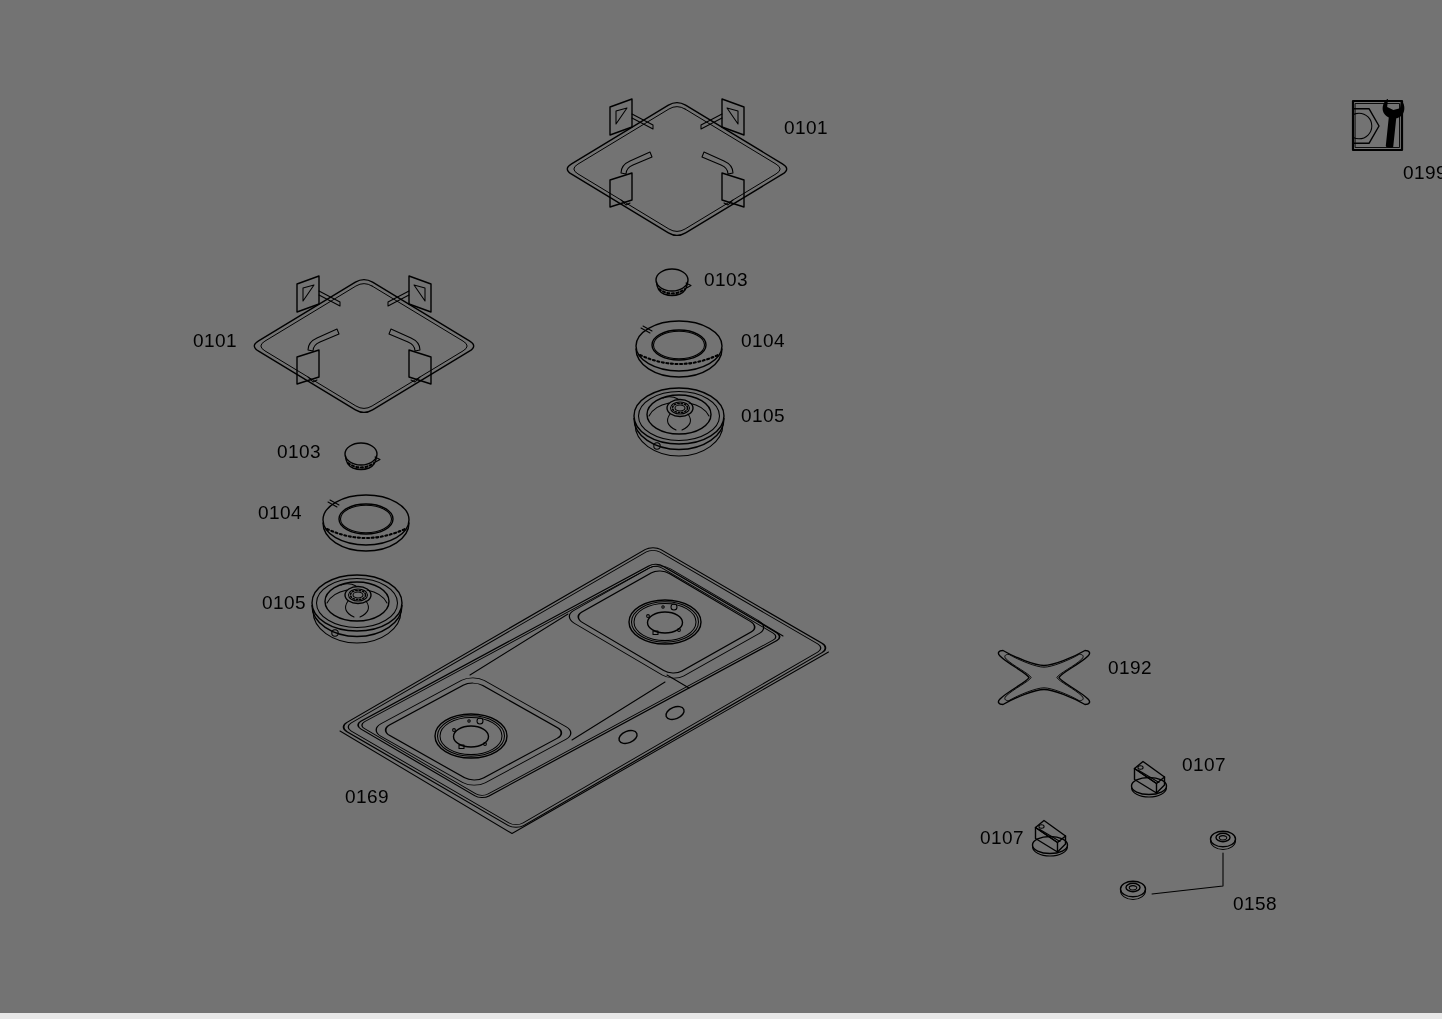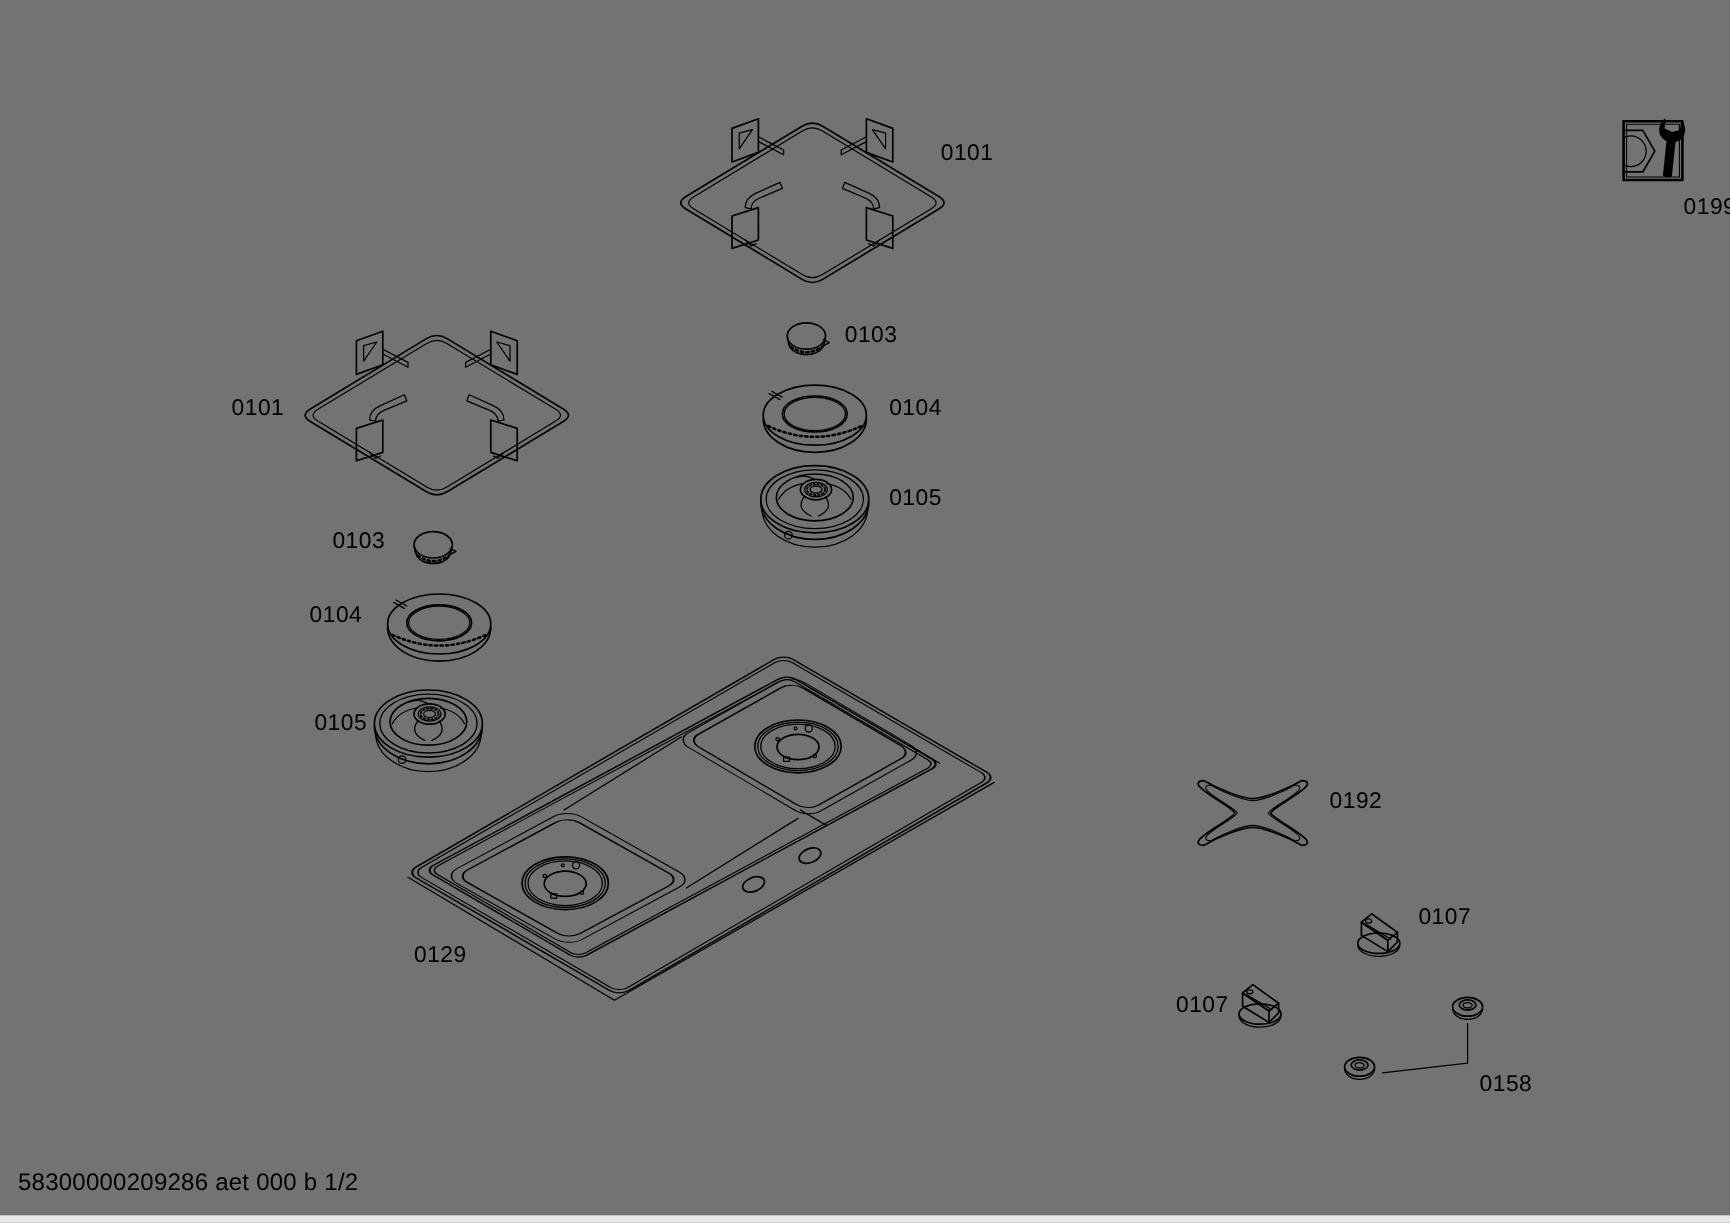--- a/index.html
+++ b/index.html
@@ -233,21 +233,20 @@
   </svg>
 
   <div class="part-label" style="left:784px;top:118px;">0101</div>
   <div class="part-label" style="left:193px;top:331px;">0101</div>
   <div class="part-label" style="left:704px;top:270px;">0103</div>
   <div class="part-label" style="left:741px;top:331px;">0104</div>
   <div class="part-label" style="left:741px;top:406px;">0105</div>
   <div class="part-label" style="left:277px;top:442px;">0103</div>
   <div class="part-label" style="left:258px;top:503px;">0104</div>
   <div class="part-label" style="left:262px;top:593px;">0105</div>
-  <div class="part-label" style="left:345px;top:787px;">0129</div>
+  <div class="part-label" style="left:345px;top:787px;">0169</div>
   <div class="part-label" style="left:1108px;top:658px;">0192</div>
   <div class="part-label" style="left:1182px;top:755px;">0107</div>
   <div class="part-label" style="left:980px;top:828px;">0107</div>
   <div class="part-label" style="left:1233px;top:894px;">0158</div>
   <div class="part-label" style="left:1403px;top:163px;text-align:right;">0199</div>
 
-  <div class="footer-label" style="left:15px;top:975px;">58300000209286 aet 000 b 1/2</div>
 </div>
 
 </body></html>

